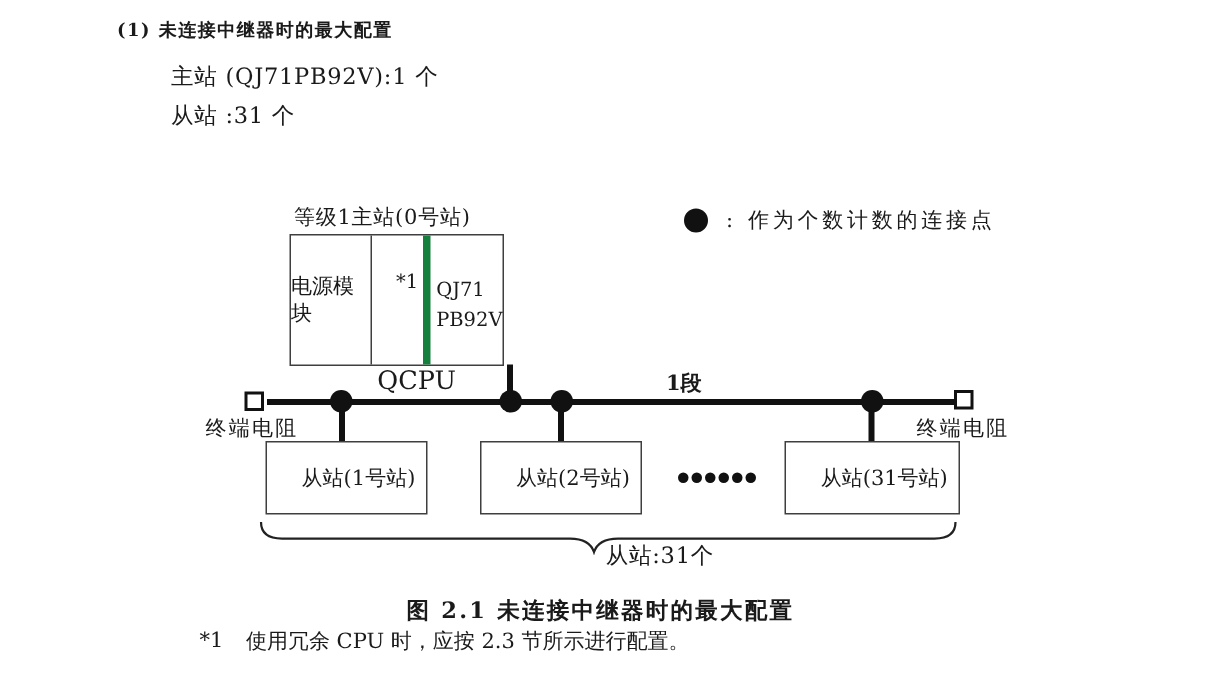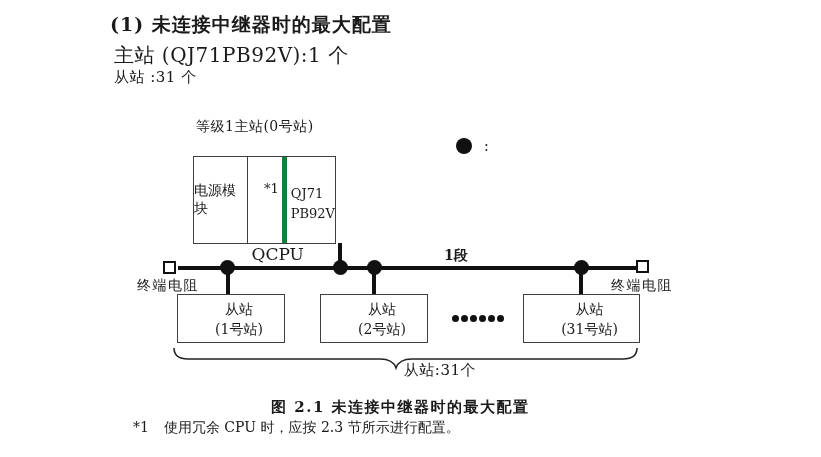--- a/index.html
+++ b/index.html
@@ -3,25 +3,25 @@
 <meta charset="utf-8">
 <style>
   * { margin:0; padding:0; box-sizing:border-box; }
   html,body { background:#fff; }
   .page {
     position:relative; width:821px; height:457px; background:#ffffff;
     font-family:"DejaVu Serif","Liberation Serif",serif;
     color:#1a1a1a; overflow:hidden;
   }
   .abs { position:absolute; }
-  .heading { left:78px; top:12px; font-size:19px; font-weight:bold; letter-spacing:1px;margin-left:32px; }
-  .spec1 { left:114px; top:42px; font-size:20px; letter-spacing:0.5px; }
+  .heading { left:78px; top:12px; font-size:12px; font-weight:bold; letter-spacing:1px; }
+  .spec1 { left:114px; top:42px; font-size:15px; letter-spacing:0.5px; }
   .spec2 { left:114px; top:68px; font-size:15px; letter-spacing:0.5px; }
 
-  .master-label { left:196px; top:118px; font-size:14px; letter-spacing:0.5px; }
+  .master-label { left:196px; top:136px; font-size:14px; letter-spacing:0.5px; }
   .master-box {
     left:193px; top:156px; width:143px; height:88px;
     border:1px solid #3f3f3f; display:flex;
   }
   .cell { position:relative; height:100%; }
   .cell-power { width:72px; display:flex; align-items:center; justify-content:center; font-size:14px; }
   .cell-cpu  { width:48px; border-left:1px solid #3f3f3f; }
   .cpu-note  { position:absolute; top:24px; right:3px; font-size:13px; }
   .cpu-name  { position:absolute; top:41px; left:4px; font-size:17px;margin-top:46px; }
   .cell-pb   { flex:1; border-left:5px solid #15803d; padding:27px 0 0 4px; font-size:13px; line-height:20px; }
@@ -47,21 +47,21 @@
   .drop-s31 { left:579px; top:269px; height:26px; }
 
   .node-dot { width:15px; height:15px; border-radius:50%; background:#111; top:260px; z-index:2; }
   .node-dot-s1 { left:220px; }
   .node-dot-master { left:333px; }
   .node-dot-s2 { left:367px; }
   .node-dot-s31 { left:574px; }
 
   .slave-box {
     top:294px; height:49px; border:1.5px solid #3f3f3f; background:#fff;
-    display:flex; flex-direction:column; align-items:center; justify-content:center;
+    display:flex; flex-direction:row; align-items:center; justify-content:center;
     font-size:14px; line-height:20px; text-align:center;padding-left:16px;
   }
   .slave-1  { left:177px; width:108px; }
   .slave-2  { left:320px; width:108px; }
   .slave-31 { left:523px; width:117px; }
 
   .ellipsis { left:452px; top:315px; display:flex; gap:2px; align-items:center; }
   .ellipsis i { width:7px; height:7px; border-radius:50%; background:#111; }
 
   .brace { left:173px; top:346px; }
@@ -89,20 +89,21 @@
     </div>
     <div class="cell cell-pb">
       <div>QJ71</div>
       <div>PB92V</div>
     </div>
   </div>
 
   <div class="abs legend">
     <span class="legend-dot"></span>
     <span class="legend-sep">:</span>
+    <span class="legend-text">作为个数计数的连接点</span>
   </div>
 
   <div class="abs bus"></div>
   <div class="abs term-sq term-sq-left"></div>
   <div class="abs term-sq term-sq-right"></div>
   <div class="abs term-label term-label-left">终端电阻</div>
   <div class="abs term-label term-label-right">终端电阻</div>
   <div class="abs segment-label">1段</div>
 
   <div class="abs drop drop-master"></div>

